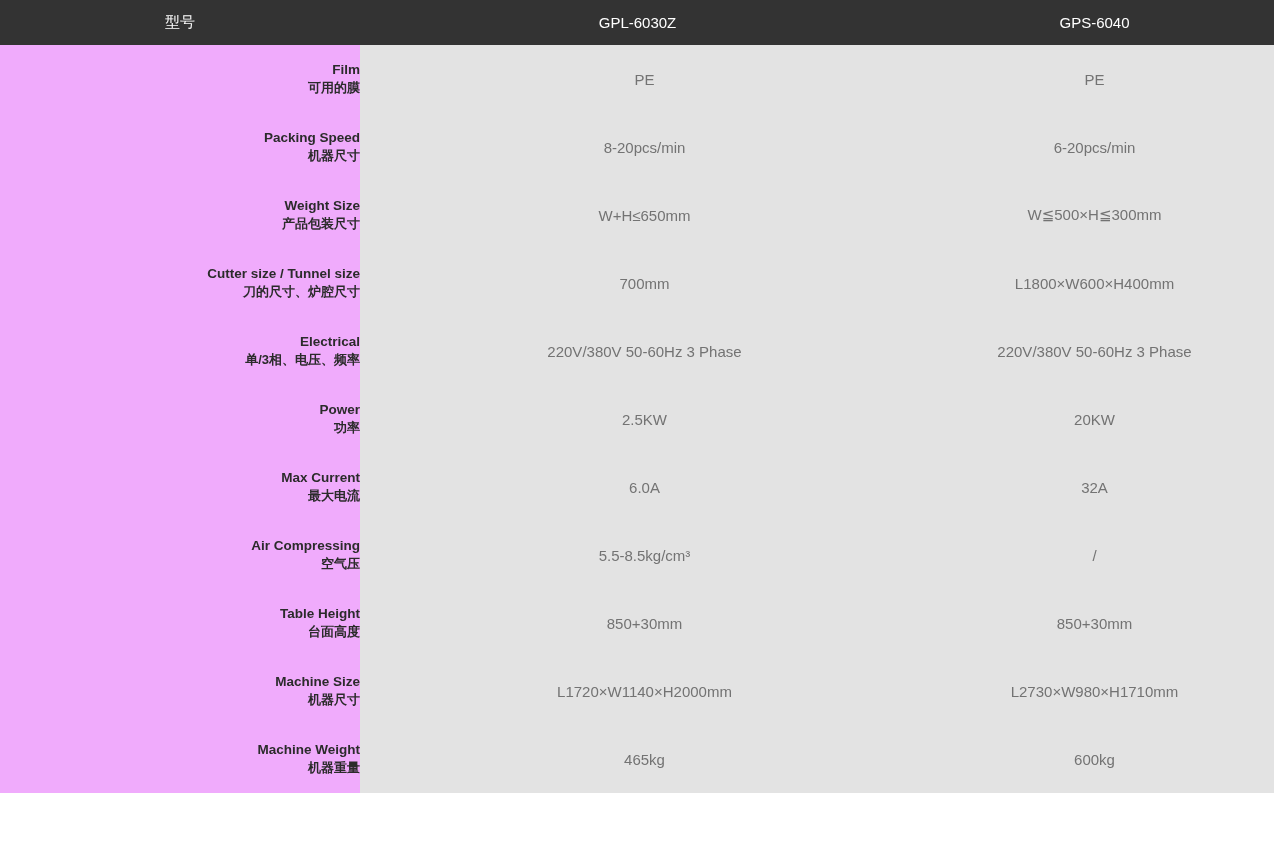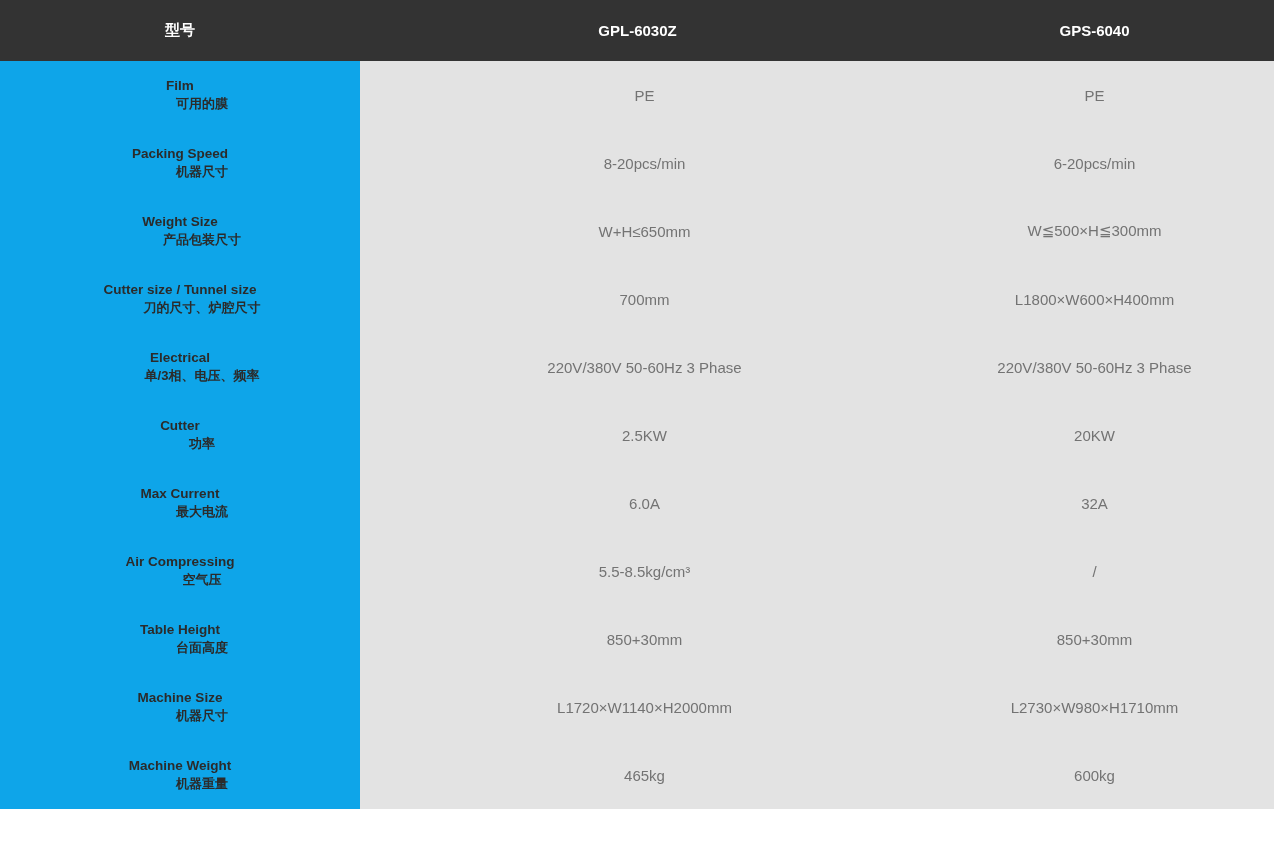--- a/index.html
+++ b/index.html
@@ -15,39 +15,39 @@
   }
   .spec-table {
     width: 1274px;
     border-collapse: collapse;
     table-layout: fixed;
   }
   .spec-table thead th {
     background: #333333;
     color: #ffffff;
     font-size: 15px;
-    font-weight: bold;
+    font-weight: normal;
     height: 45px;
-    padding: 8px;
+    padding: 0;
     text-align: center;
     vertical-align: middle;
   }
   col.c-label { width: 360px; }
   col.c-v1 { width: 555px; }
   col.c-v2 { width: 359px; }
 
   .spec-table tbody td {
     padding: 0;
     vertical-align: middle;
     height: 68px;
   }
   td.label-cell {
-    background: #0ea5e9;
+    background: #f0abfc;
     color: #2b2b2b;
-    text-align: center;
+    text-align: right;
     font-size: 13.5px;
     font-weight: bold;
     line-height: 1.45;
     padding: 0 8px;
   }
   td.label-cell .en {
     display: block;
     white-space: nowrap;
   }
   td.label-cell .zh {
@@ -122,21 +122,21 @@
     <tr>
       <td class="label-cell">
         <span class="en">Electrical</span>
         <span class="zh">单/3相、电压、频率</span>
       </td>
       <td class="value-cell first"> 220V/380V 50-60Hz 3 Phase</td>
       <td class="value-cell">220V/380V 50-60Hz 3 Phase</td>
     </tr>
     <tr>
       <td class="label-cell">
-        <span class="en">Cutter</span>
+        <span class="en">Power</span>
         <span class="zh">功率</span>
       </td>
       <td class="value-cell first">2.5KW</td>
       <td class="value-cell">20KW</td>
     </tr>
     <tr>
       <td class="label-cell">
         <span class="en">Max Current</span>
         <span class="zh">最大电流</span>
       </td>

